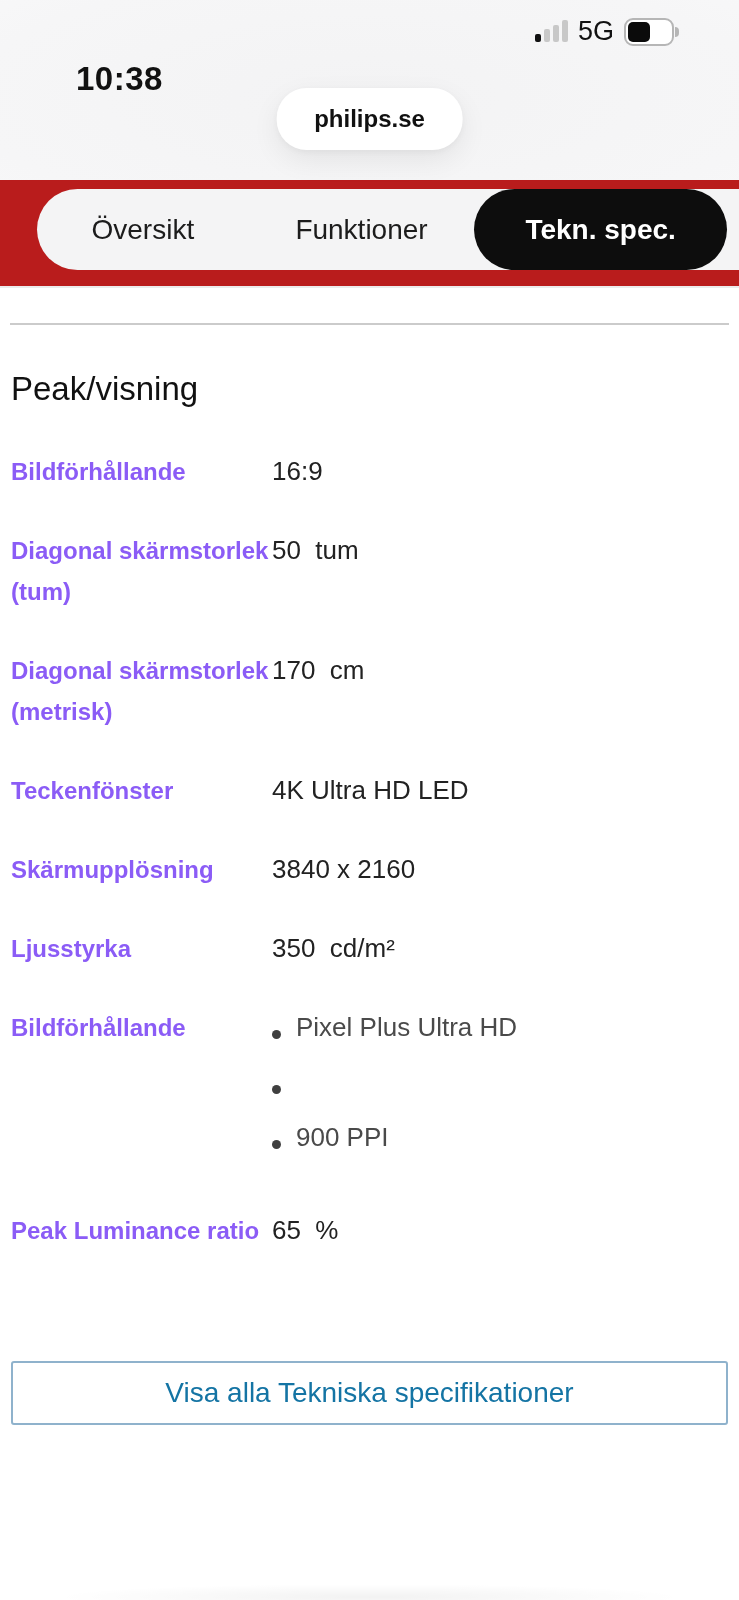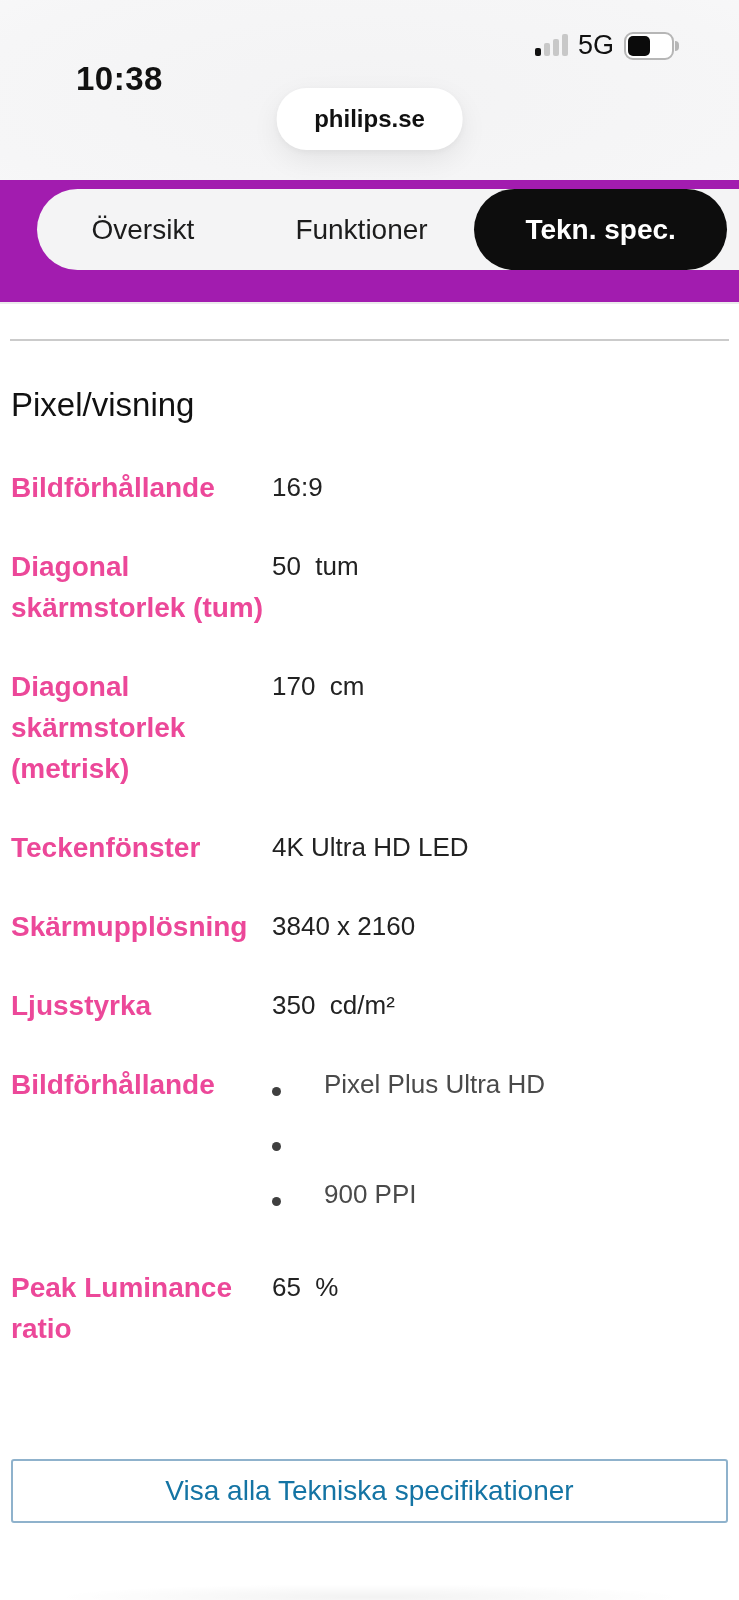--- a/index.html
+++ b/index.html
@@ -5,61 +5,61 @@
   * { margin:0; padding:0; box-sizing:border-box; }
   html,body { background:#fff; }
   body { font-family:"Liberation Sans","DejaVu Sans",sans-serif; color:#1a1a1a; }
   .phone { position:relative; width:739px; height:1600px; margin:0 auto; background:#fff; overflow:hidden; }
 
   
   .top-zone { height:180px;
     background:radial-gradient(120% 160% at 50% 55%, #f3f3f4 0%, #f6f6f7 45%, #fbfbfc 80%, #fdfdfd 100%); }
   .status-bar { position:relative; height:72px; }
   .time { position:absolute; left:76px; top:28px; font-size:33px; font-weight:700; letter-spacing:.5px; color:#111;margin-top:32px; }
-  .status-right { position:absolute; right:57px; top:30px; display:flex; align-items:center; gap:10px; }
+  .status-right { position:absolute; right:57px; top:16px; display:flex; align-items:center; gap:10px; }
   .signal { display:flex; align-items:flex-end; gap:3px; height:22px; padding-bottom:1px; }
   .signal i { display:block; width:6px; border-radius:2px; background:#c8c8c8; }
   .signal .s1 { height:8px;  background:#111; }
   .signal .s2 { height:13px; }
   .signal .s3 { height:17px; }
   .signal .s4 { height:22px; }
   .net { font-size:27px; font-weight:500; color:#111; }
   .battery { position:relative; width:58px; height:28px; }
   .battery .body { position:absolute; left:0; top:0; width:50px; height:28px; border:2px solid #b6b6b6; border-radius:9px; background:#fff; }
   .battery .fill { position:absolute; left:4px; top:4px; width:22px; height:20px; border-radius:5px; background:#0b0b0b; }
   .battery .cap { position:absolute; right:3px; top:9px; width:4px; height:10px; border-radius:0 4px 4px 0; background:#b6b6b6; }
 
   .url-pill { position:absolute; left:50%; top:88px; transform:translateX(-50%);
     background:#fff; border-radius:30px; padding:17px 38px;
     box-shadow:0 10px 28px rgba(0,0,0,.07), 0 2px 6px rgba(0,0,0,.04); }
   .url-pill span { font-size:24px; font-weight:700; color:#111; }
 
   
-  .tabs-zone { background:#a21caf; padding:9px 0 32px; }
+  .tabs-zone { background:#b91c1c; padding:9px 0 16px; }
   .tabs { position:relative; margin-left:37px; height:81px; background:#f4f4f5;
     border-radius:42px 0 0 42px; display:flex; align-items:stretch; overflow:hidden; }
   .tab { appearance:none; border:0; background:transparent; cursor:pointer;
     font-family:inherit; font-size:28px; color:#1c1c1c; }
   .tab.t1 { width:212px; }
   .tab.t2 { width:226px; }
   .tabs .spacer { flex:1; }
   .tab.selected { width:253px; margin-right:12px; border-radius:42px;
     background:var(--tab-selected-bg,#0d0d0d); color:#fff; font-weight:700; }
 
   .divider.full  { height:2px; background:#ebebec; }
   .divider.inset { height:2px; background:#cbcbcb; margin:35px 10px 0; }
 
   
   .content { padding:0 11px; }
   .section-title { font-size:33px; font-weight:400; color:#111; line-height:40px; margin:44px 0 42px; }
   .spec-row { display:flex; align-items:flex-start; margin-bottom:38px; }
-  .spec-label { width:261px; flex:0 0 261px; font-size:28px; font-weight:700; line-height:41px; color:#ec4899; }
+  .spec-label { width:261px; flex:0 0 261px; font-size:24px; font-weight:700; line-height:41px; color:#8b5cf6; }
   .spec-value { flex:1; font-size:26px; line-height:41px; color:#222; white-space:pre-wrap; }
   .bullets { display:flex; flex-direction:column; }
-  .bullet-line { display:flex; align-items:baseline; height:55px; color:#4a4a4a;gap:28px; }
+  .bullet-line { display:flex; align-items:baseline; height:55px; color:#4a4a4a; }
   .bullet-line .dot { width:9px; height:9px; border-radius:50%; background:#3f3f3f;
     margin-right:15px; flex:0 0 9px; align-self:center; }
   .bullet-line span.txt { font-size:26px; color:#4a4a4a; }
 
   
   .cta { display:block; width:calc(100% - 0px); margin:110px 0 0; height:64px;
     background:#fff; border:2px solid var(--cta-border,#8fb2cc); border-radius:3px;
     font-family:inherit; font-size:28px; color:var(--accent-blue,#1474A4); cursor:pointer; }
 
   .bottom-blob { position:absolute; left:55px; right:55px; bottom:-10px; height:26px;
@@ -99,21 +99,21 @@
       <button class="tab t2">Funktioner</button>
       <span class="spacer"></span>
       <button class="tab selected">Tekn. spec.</button>
     </div>
   </nav>
 
   <div class="divider full"></div>
   <div class="divider inset"></div>
 
   <main class="content">
-    <h1 class="section-title">Pixel/visning</h1>
+    <h1 class="section-title">Peak/visning</h1>
 
     <div class="spec-row">
       <div class="spec-label">Bildförhållande</div>
       <div class="spec-value">16:9</div>
     </div>
 
     <div class="spec-row">
       <div class="spec-label">Diagonal skärmstorlek (tum)</div>
       <div class="spec-value">50  tum</div>
     </div>

